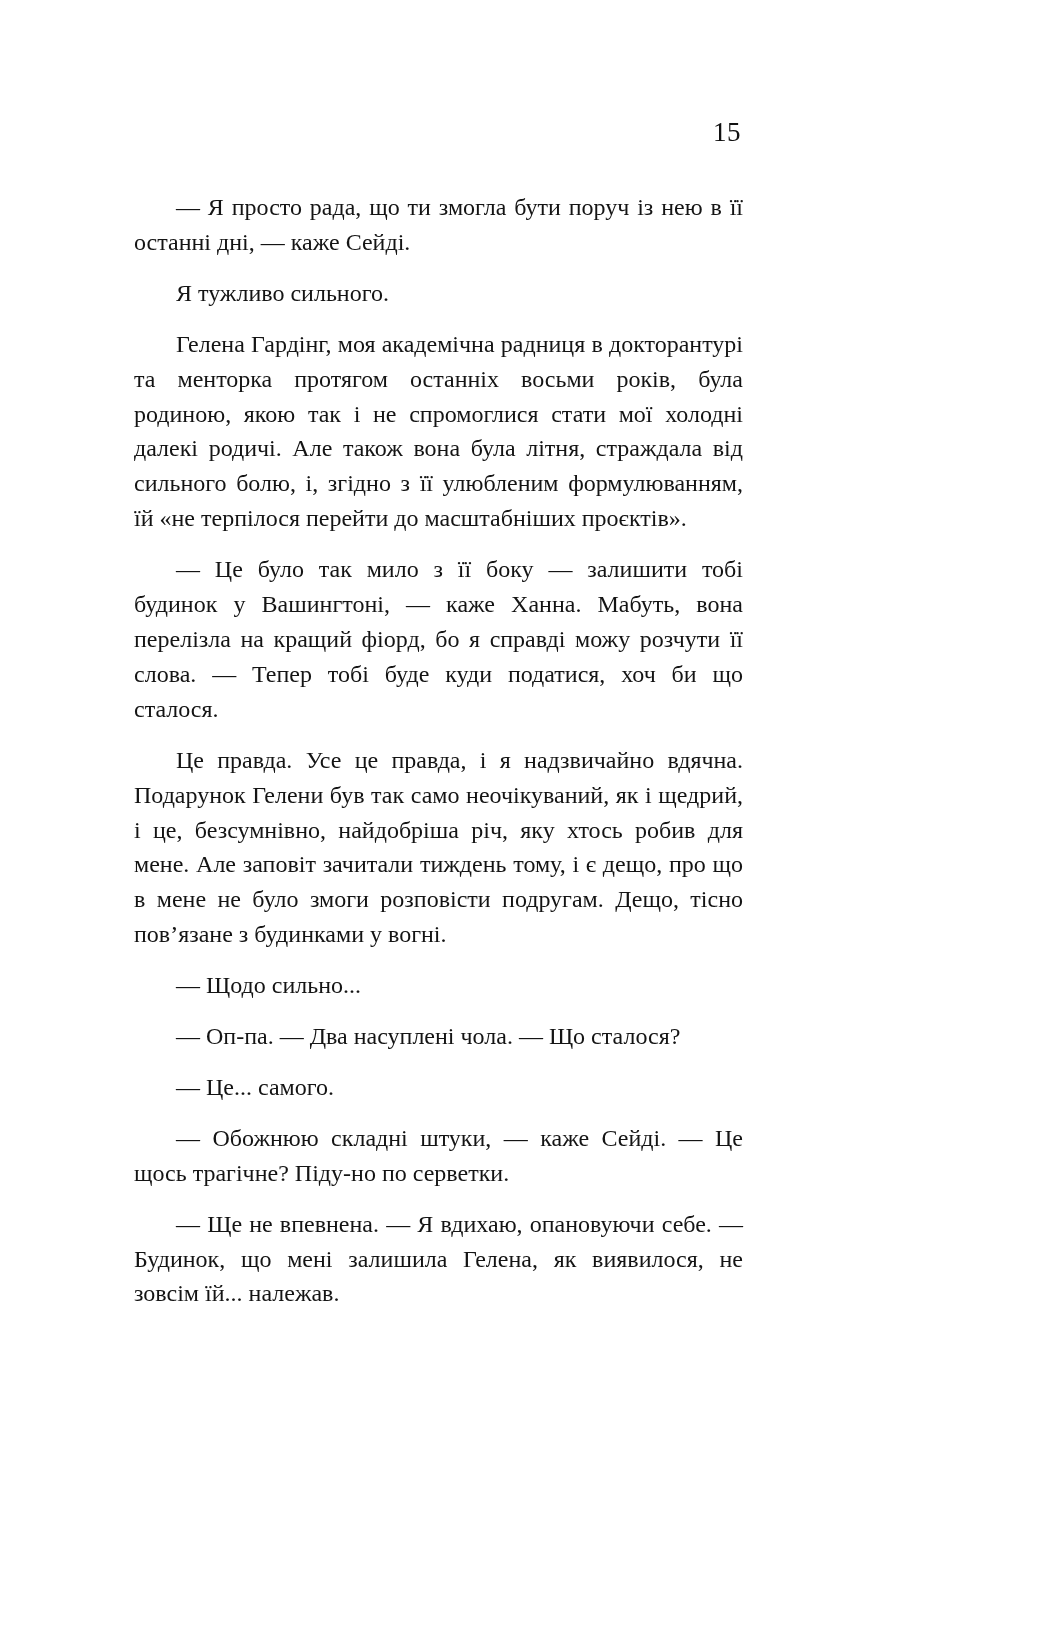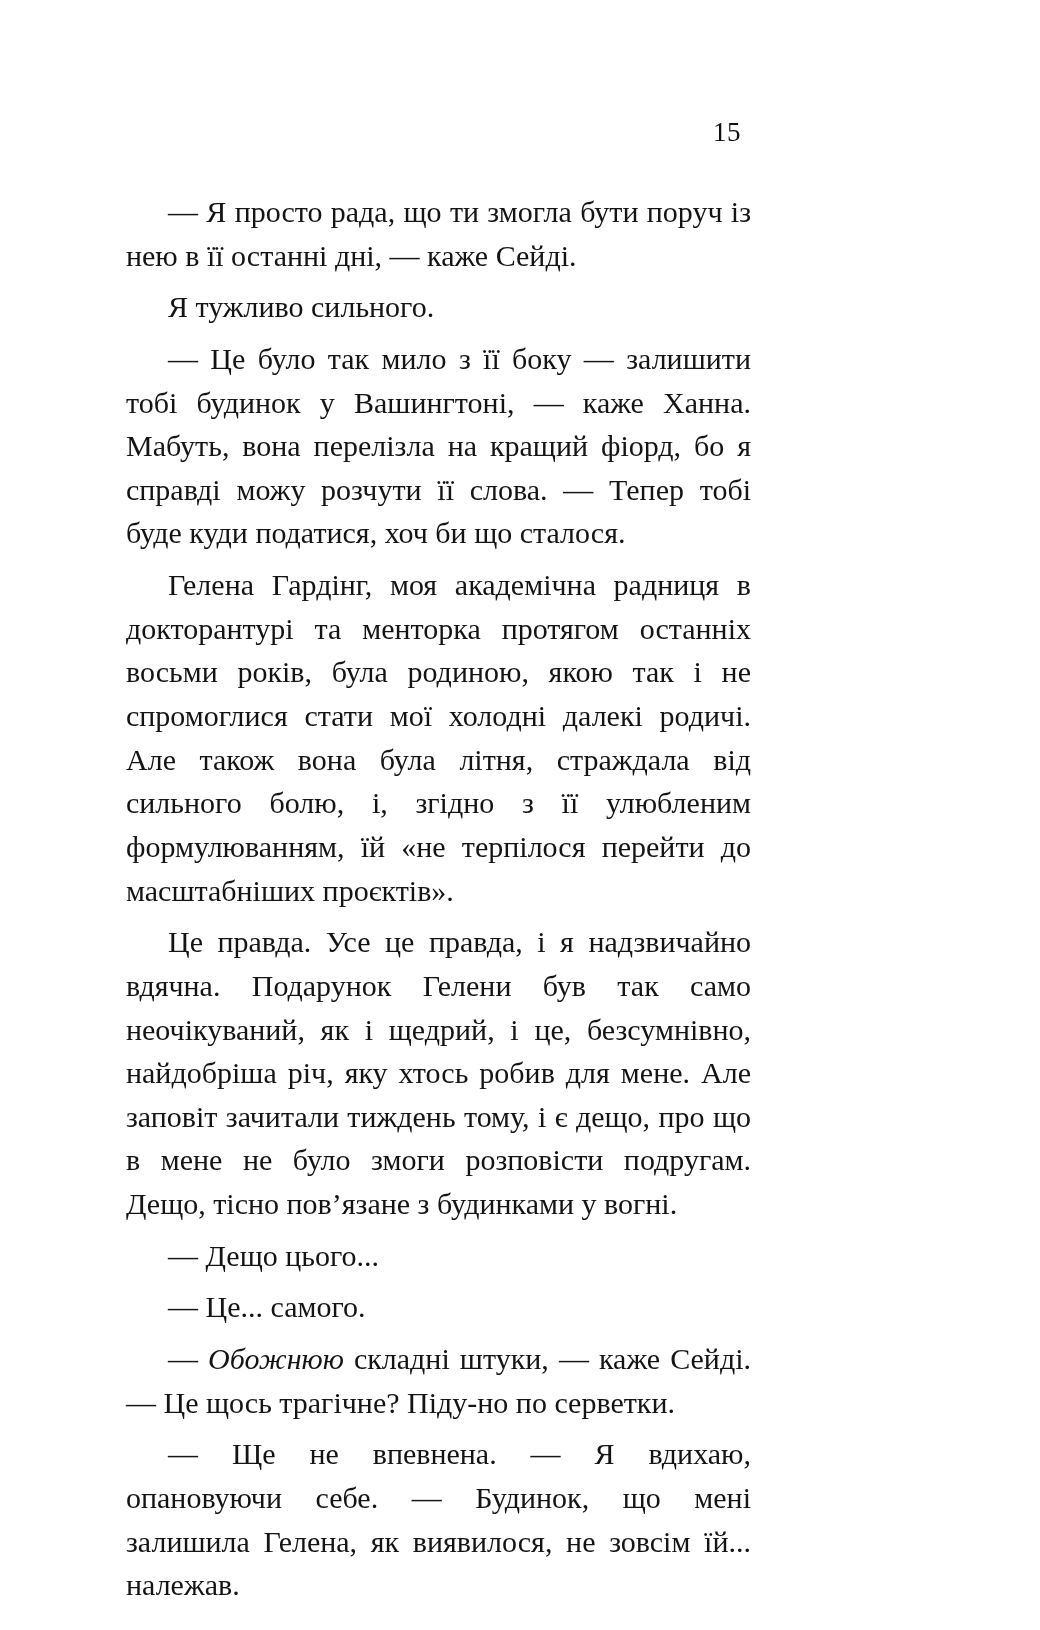--- a/index.html
+++ b/index.html
@@ -29,47 +29,47 @@
     letter-spacing: 0.5px;
     color: #111111;
     margin: 0 18px 0 0;
     height: 40px;
     line-height: 40px;
   }
   .body-text {
     margin-top: 38px;
   }
   p {
-    margin: 8px;
-    font-size: 30px;
+    margin: 16px;
+    font-size: 24px;
     line-height: 1.455;
     text-align: justify;
     text-justify: inter-word;
     color: #141414;
     hyphens: manual;
   }
   p.indent {
     text-indent: 42px;
   }
   .em {
-    font-style: italic;
   }
 </style>
 </head>
 <body>
 
 <div class="page">
 
   <div class="page-number">15</div>
 
   <div class="body-text">
     <p class="indent">— Я просто рада, що ти змогла бути поруч із нею в її останні дні, — каже Сейді.</p>
     <p class="indent">Я тужливо сильного.</p>
+    <p class="indent">Гелена Гардінг, моя академічна радниця в докторантурі та менторка протягом останніх восьми років, була родиною, якою так і не спромоглися стати мої холодні далекі родичі. Але також вона була літня, страждала від сильного болю, і, згідно з її улюбленим формулюванням, їй «не терпілося перейти до масштабніших проєктів».</p>
     <p class="indent">— Це було так мило з її боку — залишити тобі будинок у Вашингтоні, — каже Ханна. Мабуть, вона перелізла на кращий фіорд, бо я справді можу розчути її слова. — Тепер тобі буде куди податися, хоч би що сталося.</p>
-    <p class="indent">Гелена Гардінг, моя академічна радниця в докторантурі та менторка протягом останніх восьми років, була родиною, якою так і не спромоглися стати мої холодні далекі родичі. Але також вона була літня, страждала від сильного болю, і, згідно з її улюбленим формулюванням, їй «не терпілося перейти до масштабніших проєктів».</p>
     <p class="indent">Це правда. Усе це правда, і я надзвичайно вдячна. Подарунок Гелени був так само неочікуваний, як і щедрий, і це, безсумнівно, найдобріша річ, яку хтось робив для мене. Але заповіт зачитали тиждень тому, і є дещо, про що в мене не було змоги розповісти подругам. Дещо, тісно пов’язане з будинками у вогні.</p>
-    <p class="indent">— Дещо цього...</p>
+    <p class="indent">— Щодо сильно...</p>
+    <p class="indent">— Оп-па. — Два насуплені чола. — Що сталося?</p>
     <p class="indent">— Це... самого.</p>
     <p class="indent" id="para-italic">— <span class="em">Обожнюю</span> складні штуки, — каже Сейді. — Це щось трагічне? Піду-но по серветки.</p>
     <p class="indent">— Ще не впевнена. — Я вдихаю, опановуючи себе. — Будинок, що мені залишила Гелена, як виявилося, не зовсім їй... належав.</p>
   </div>
 
 </div>
 
 </body></html>

